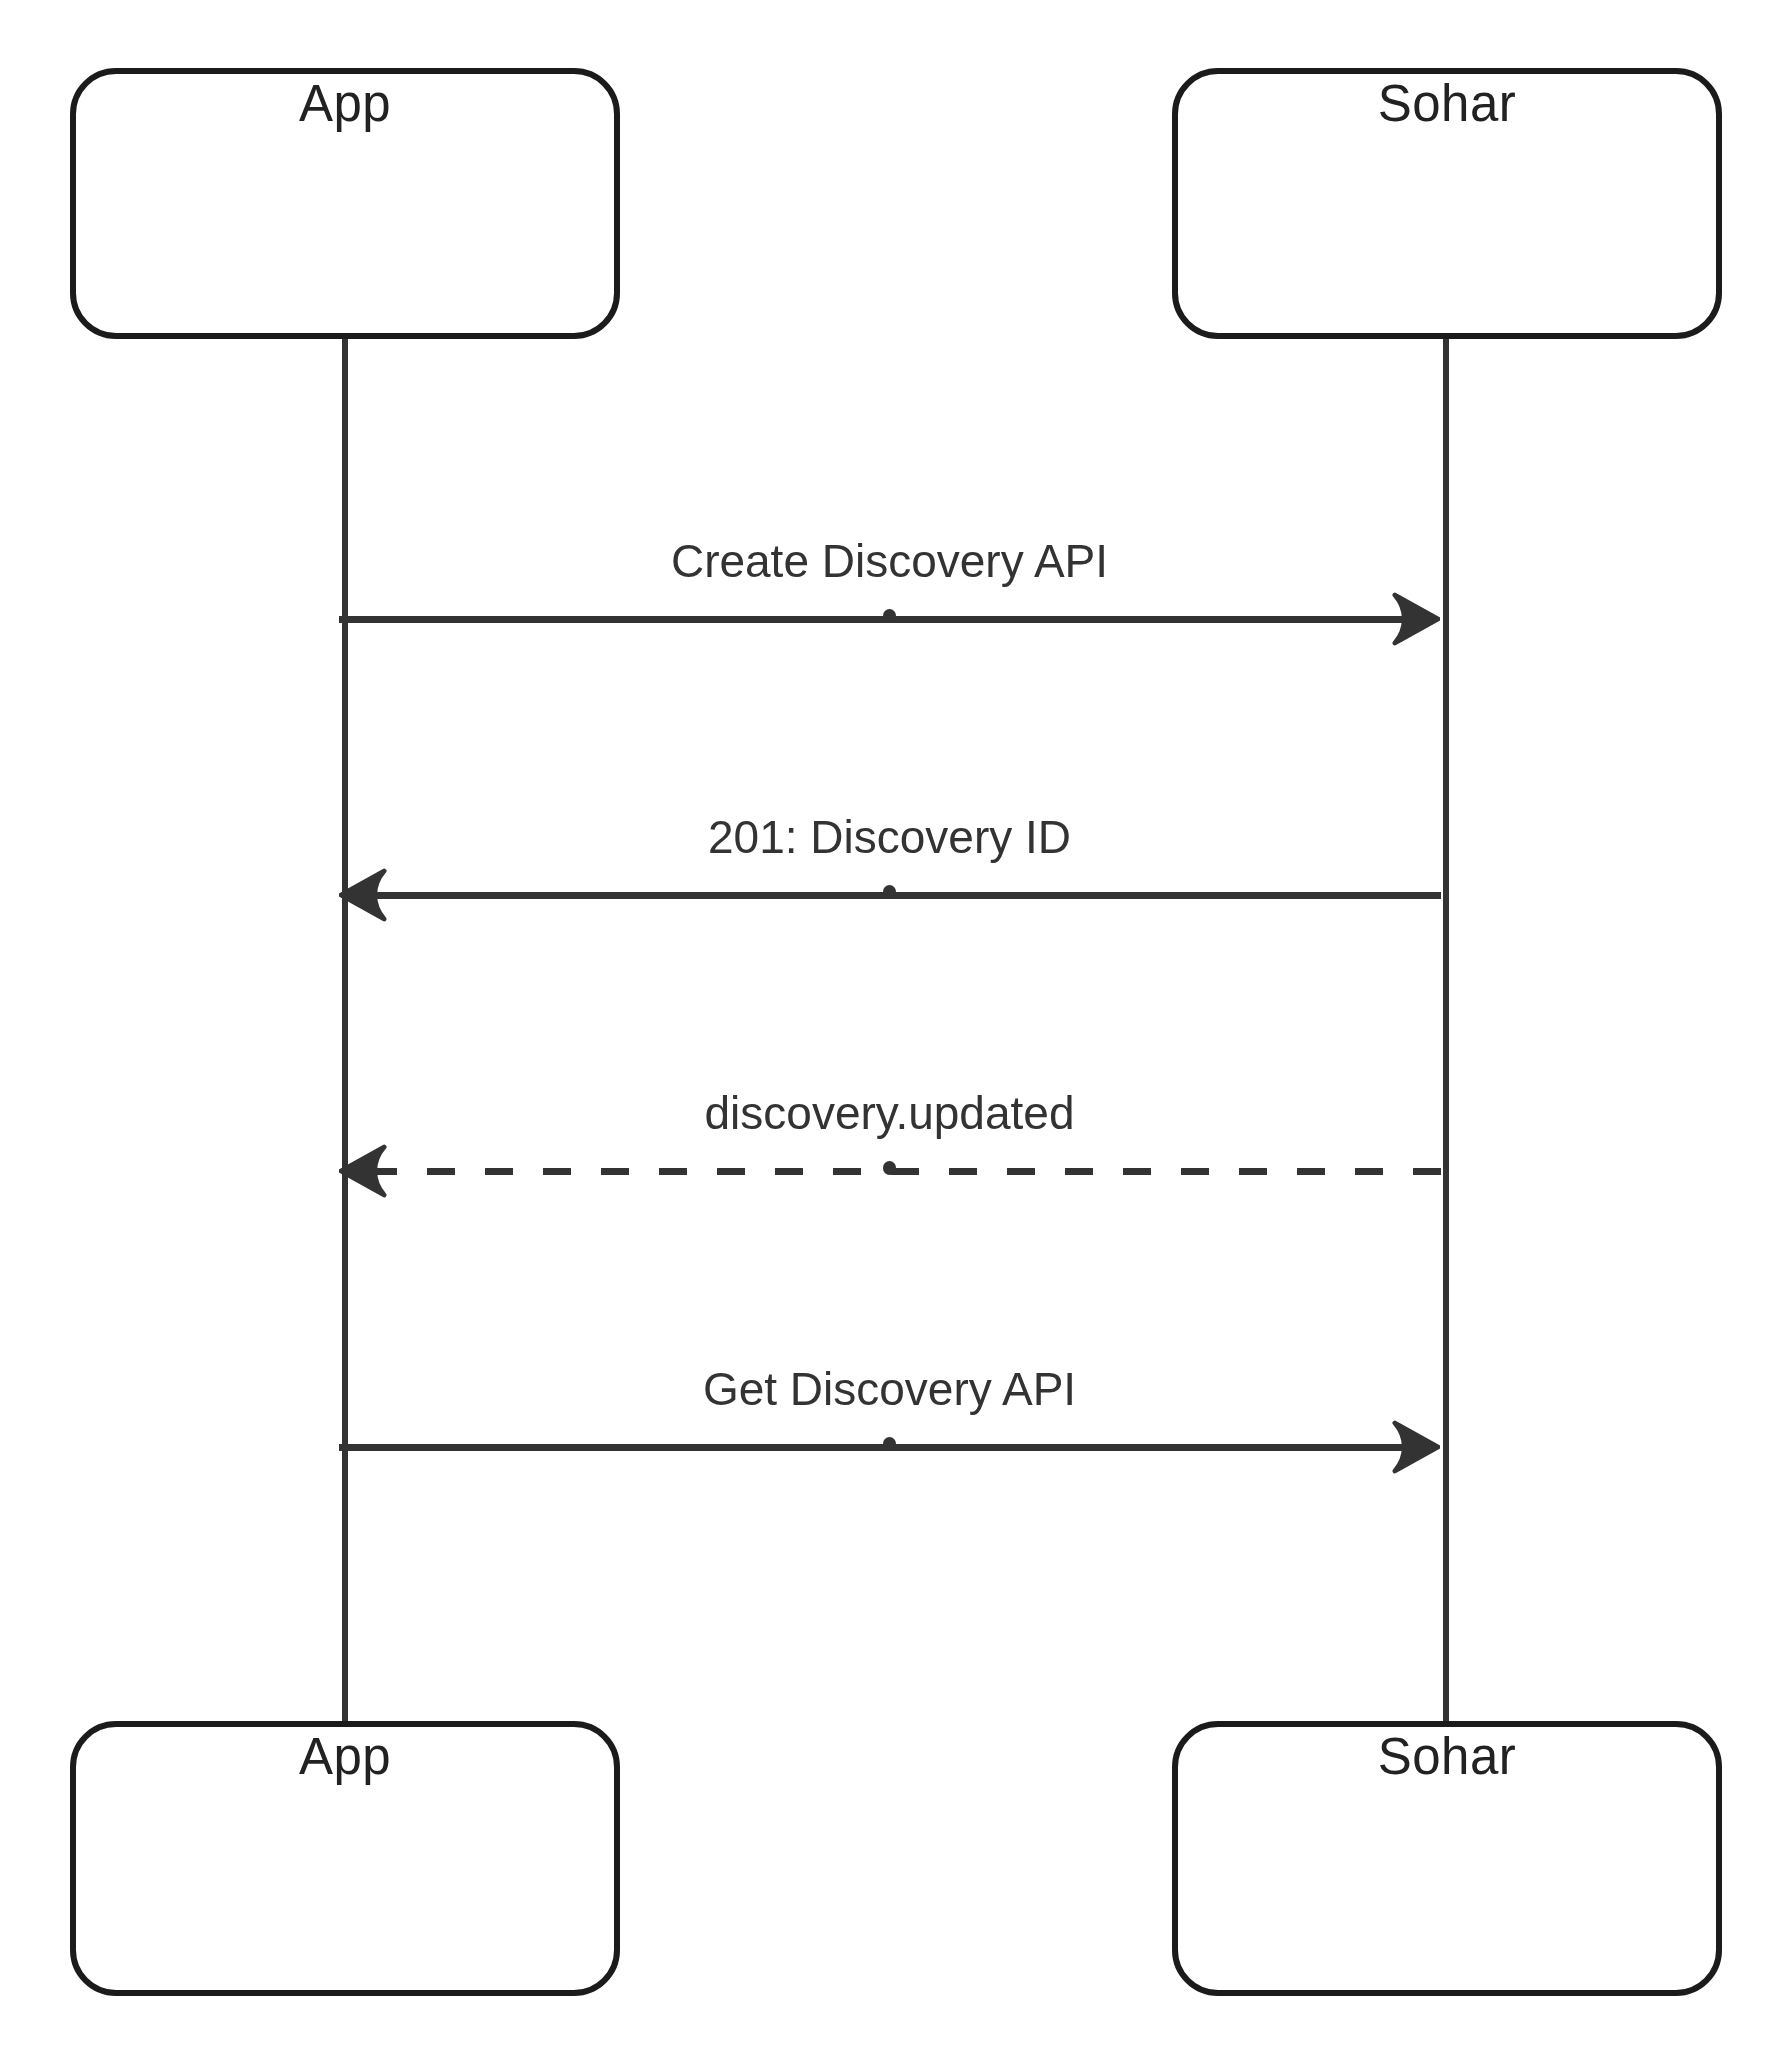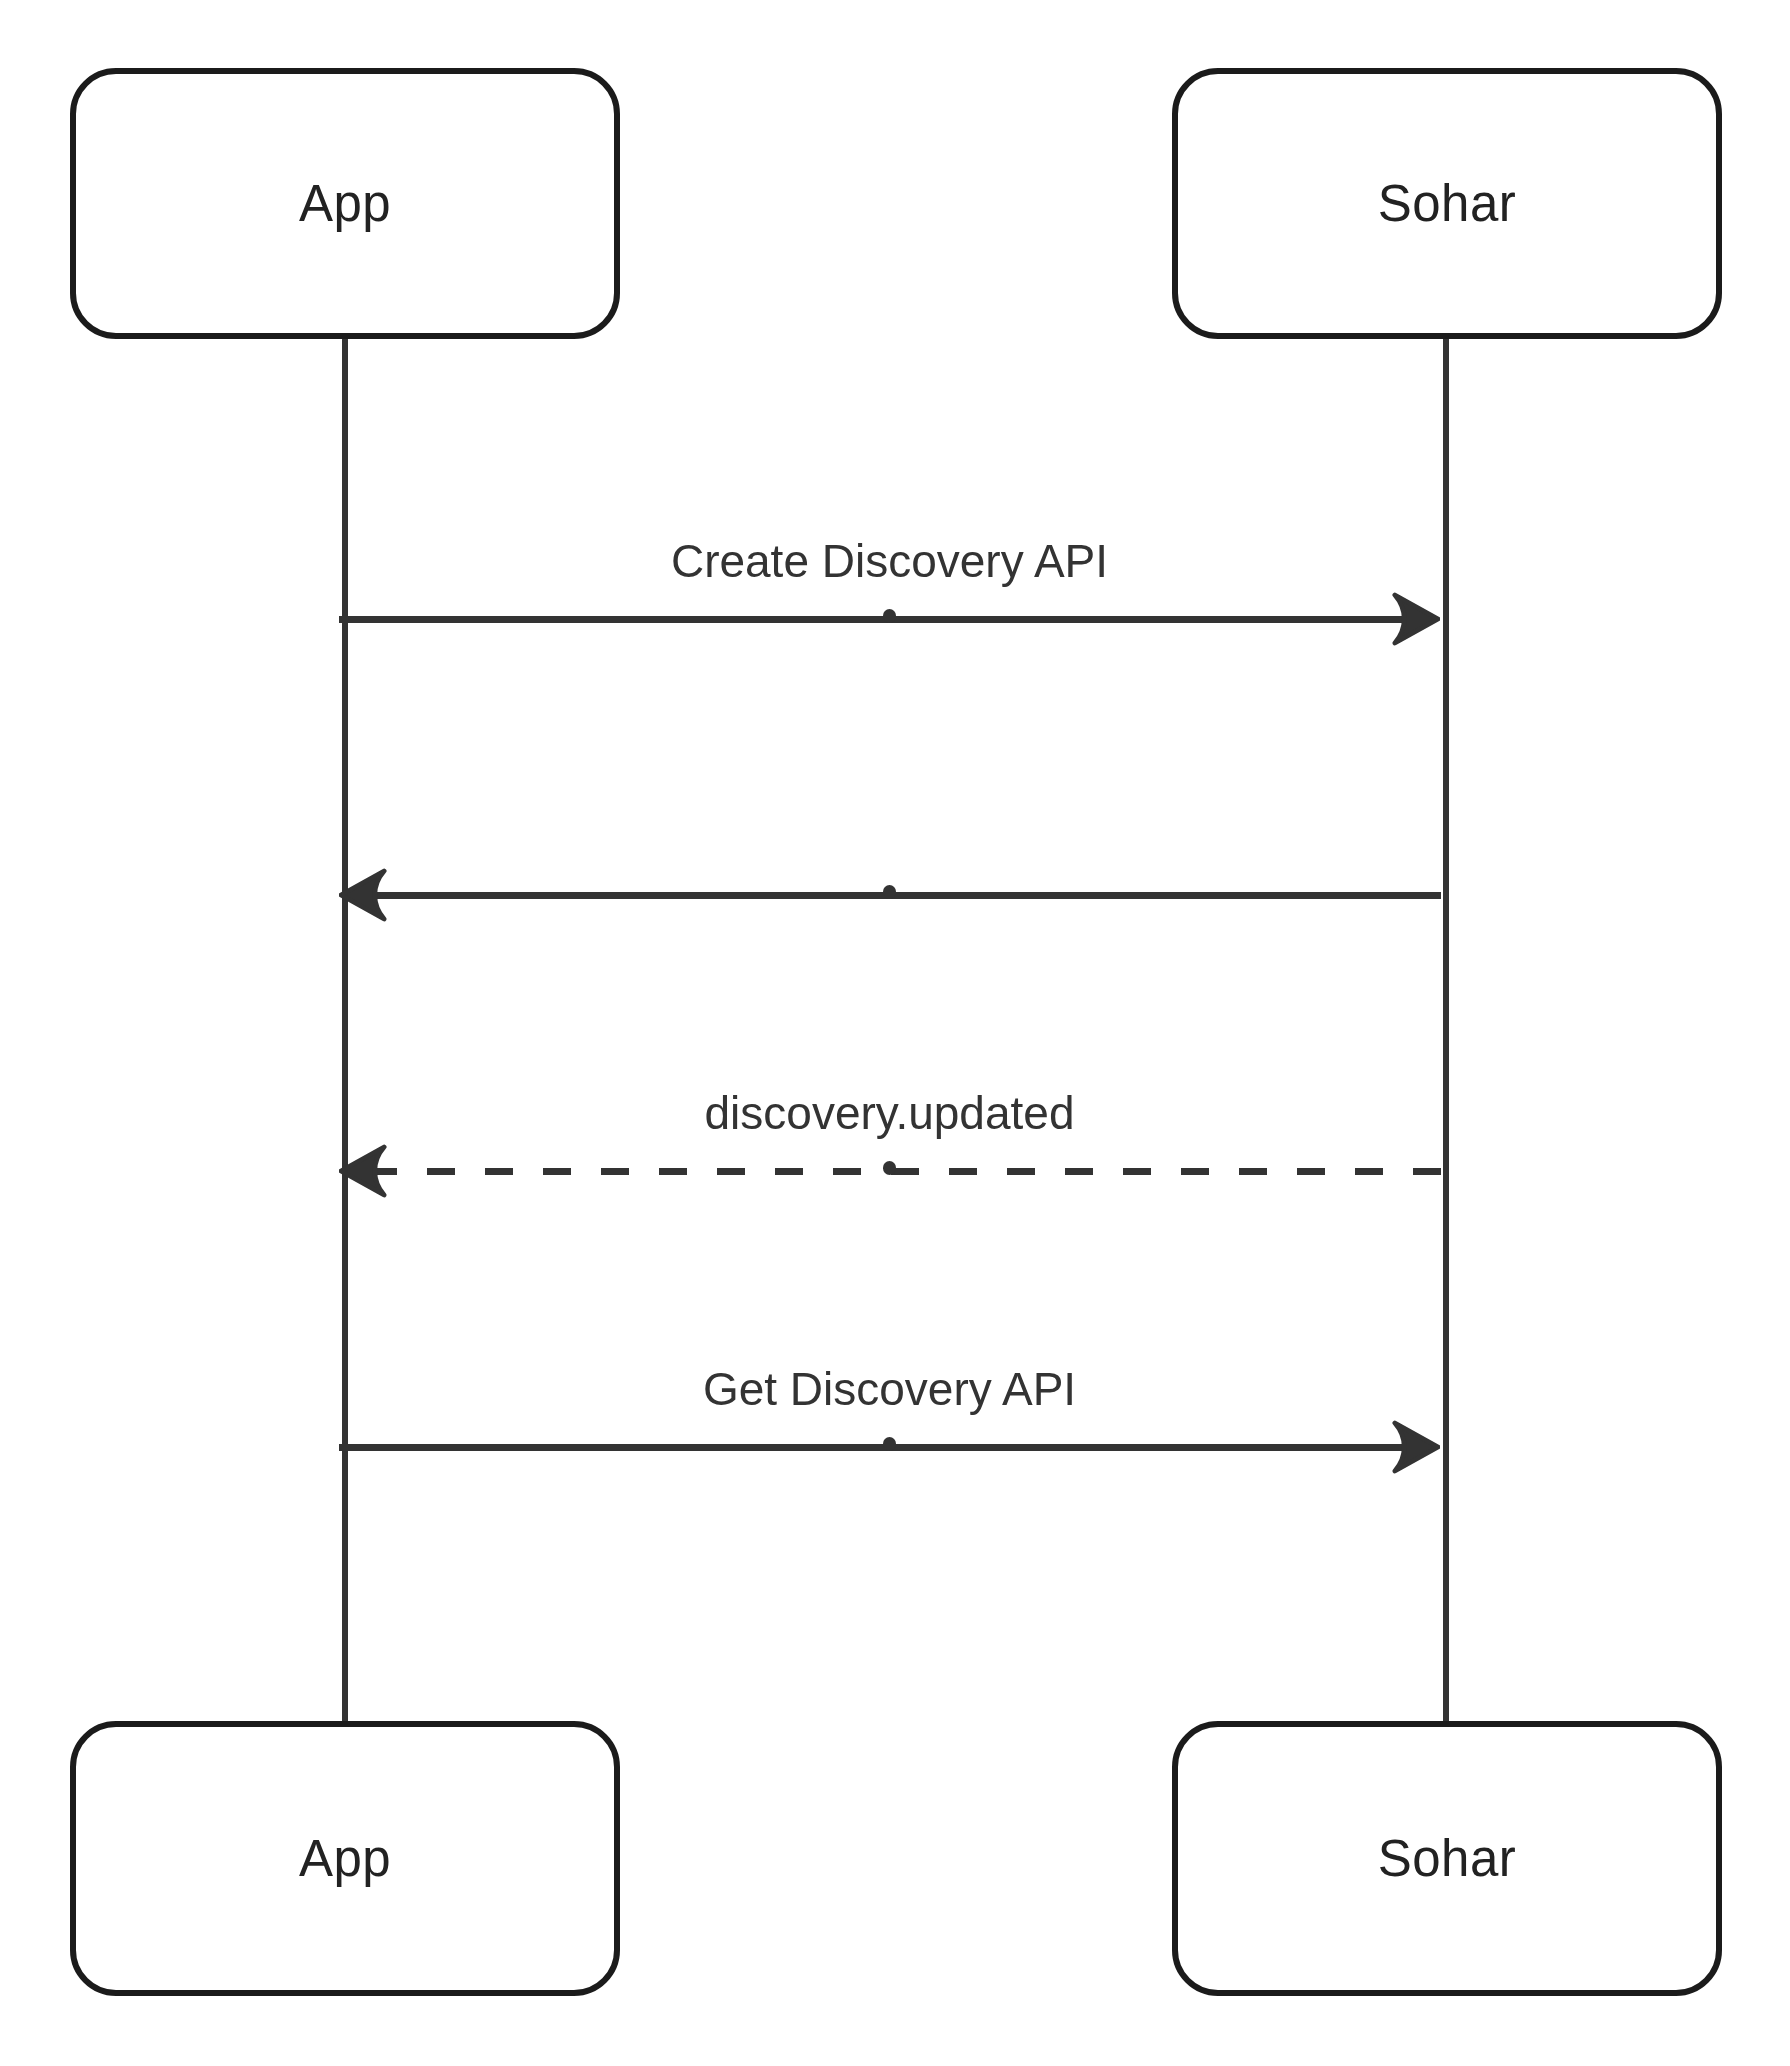--- a/index.html
+++ b/index.html
@@ -19,21 +19,21 @@
   
   .actor-box {
     position: absolute;
     width: 550px;
     height: 271px;
     box-sizing: border-box;
     border: 6.7px solid #1b1b1b;
     border-radius: 46px;
     background: #ffffff;
     display: flex;
-    align-items: center;
+    align-items: flex-start;
     justify-content: center;
   }
   .actor-box .actor-label {
     font-size: 51px;
     color: #222222;
     letter-spacing: 0.5px;
   }
   .actor-top-left     { left: 70px;  top: 68px;  }
   .actor-top-right    { left: 1172px; top: 68px;  }
   .actor-bottom-left  { left: 70px;  top: 1721px; height: 275px; }
@@ -118,20 +118,21 @@
   <div class="message" style="top:528px">
     <div class="msg-label">Create Discovery API</div>
     <div class="msg-line solid line-from-left"></div>
     <div class="mid-dot"></div>
     <svg class="arrowhead right" viewBox="0 0 100 112">
       <path d="M6,6 L96,56 L6,106 C32,76 32,36 6,6 Z" fill="#333333" stroke="#333333" stroke-width="10" stroke-linejoin="round" stroke-linecap="round"></path>
     </svg>
   </div>
 
   <div class="message" style="top:804px">
+    <div class="msg-label">201: Discovery ID</div>
     <div class="msg-line solid line-from-right"></div>
     <div class="mid-dot"></div>
     <svg class="arrowhead left" viewBox="0 0 100 112">
       <path d="M94,6 L4,56 L94,106 C68,76 68,36 94,6 Z" fill="#333333" stroke="#333333" stroke-width="10" stroke-linejoin="round" stroke-linecap="round"></path>
     </svg>
   </div>
 
   <div class="message" style="top:1080px">
     <div class="msg-label">discovery.updated</div>
     <div class="msg-line dashed line-from-right"></div>

